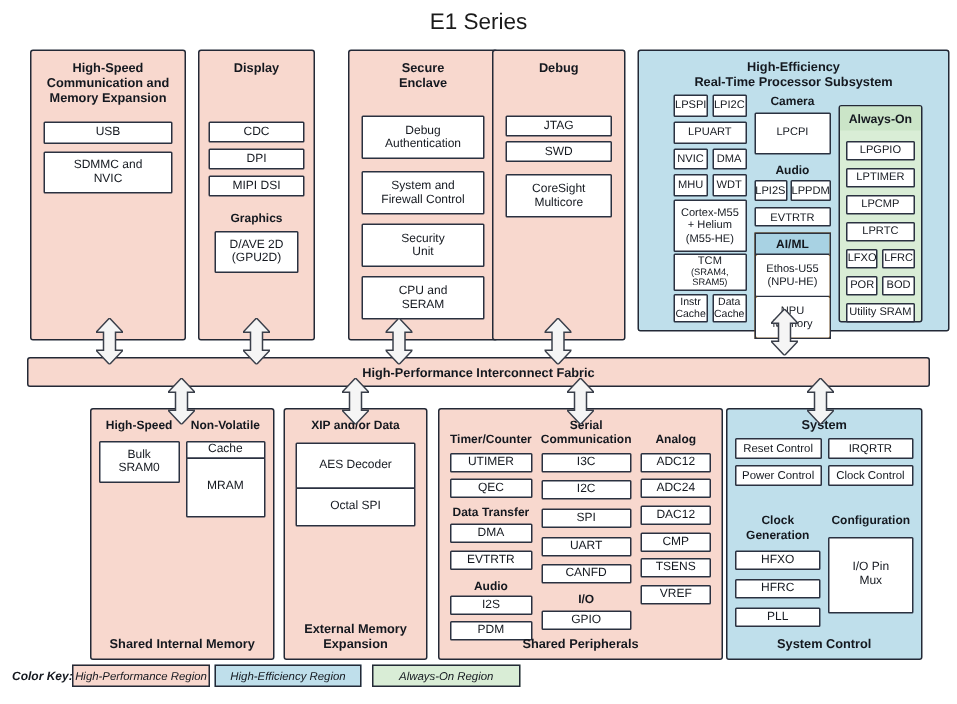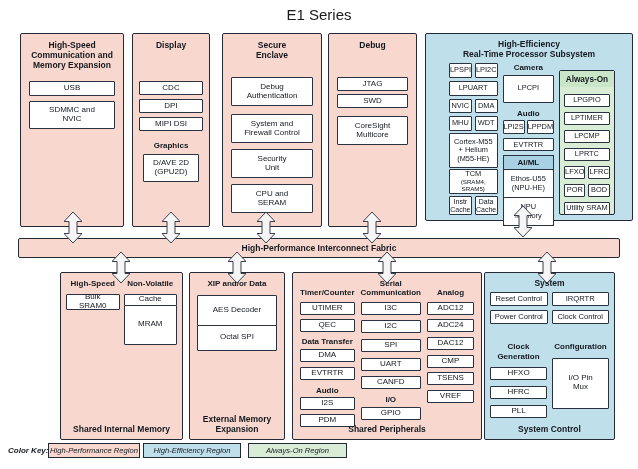--- a/index.html
+++ b/index.html
@@ -35,21 +35,21 @@
   }
   .pairrow { display:flex; gap:3px; }
   .pairrow .box { flex:1; }
   .footer {
     position:absolute; bottom:4px; left:0; right:0; text-align:center;
     font-weight:bold; font-size:8.5px; line-height:1.15; white-space:pre-line;
   }
   
   #blk-hs      { left:20px;  top:33px; width:104px; height:194px; }
   #blk-display { left:132px; top:33px; width:78px;  height:194px; }
-  #blk-secure  { left:222px; top:33px; width:100px; height:194px; }
+  #blk-secure  { left:232px; top:33px; width:100px; height:194px; }
   #blk-debug   { left:328px; top:33px; width:89px;  height:194px; }
   #blk-he      { left:425px; top:33px; width:208px; height:188px; }
   
   .he-cols { display:flex; gap:5px; padding:0 23px; margin-top:4px; }
   .he-col1 { width:58px; }
   .he-col2 { width:54px; }
   .he-col1 .box, .he-col2 .box { font-size:7.4px; }
   .aiml { border:1px solid #2a3140; margin-top:4px; background:#a16207; }
   .aiml-hdr { background:#a8d2e3; font-weight:bold; font-size:8px; text-align:center;
               padding:2px 0; border-bottom:1px solid #2a3140; }
@@ -218,21 +218,21 @@
   </div>
 
   <div class="block pink" id="fabric">
     <span>High-Performance Interconnect Fabric</span>
   </div>
 
   <div class="block pink" id="blk-sim">
     <div class="sim-cols">
       <div class="sim-col">
         <div class="lbl">High-Speed</div>
-        <div class="box" style="height:16px; margin-top:5px;">Bulk
+        <div class="box" style="height:28px; margin-top:5px;">Bulk
 SRAM0</div>
       </div>
       <div class="sim-col">
         <div class="lbl">Non-Volatile</div>
         <div class="stack" style="margin-top:5px;">
           <div class="box" style="height:12px;">Cache</div>
           <div class="box" style="height:40px;">MRAM</div>
         </div>
       </div>
     </div>

